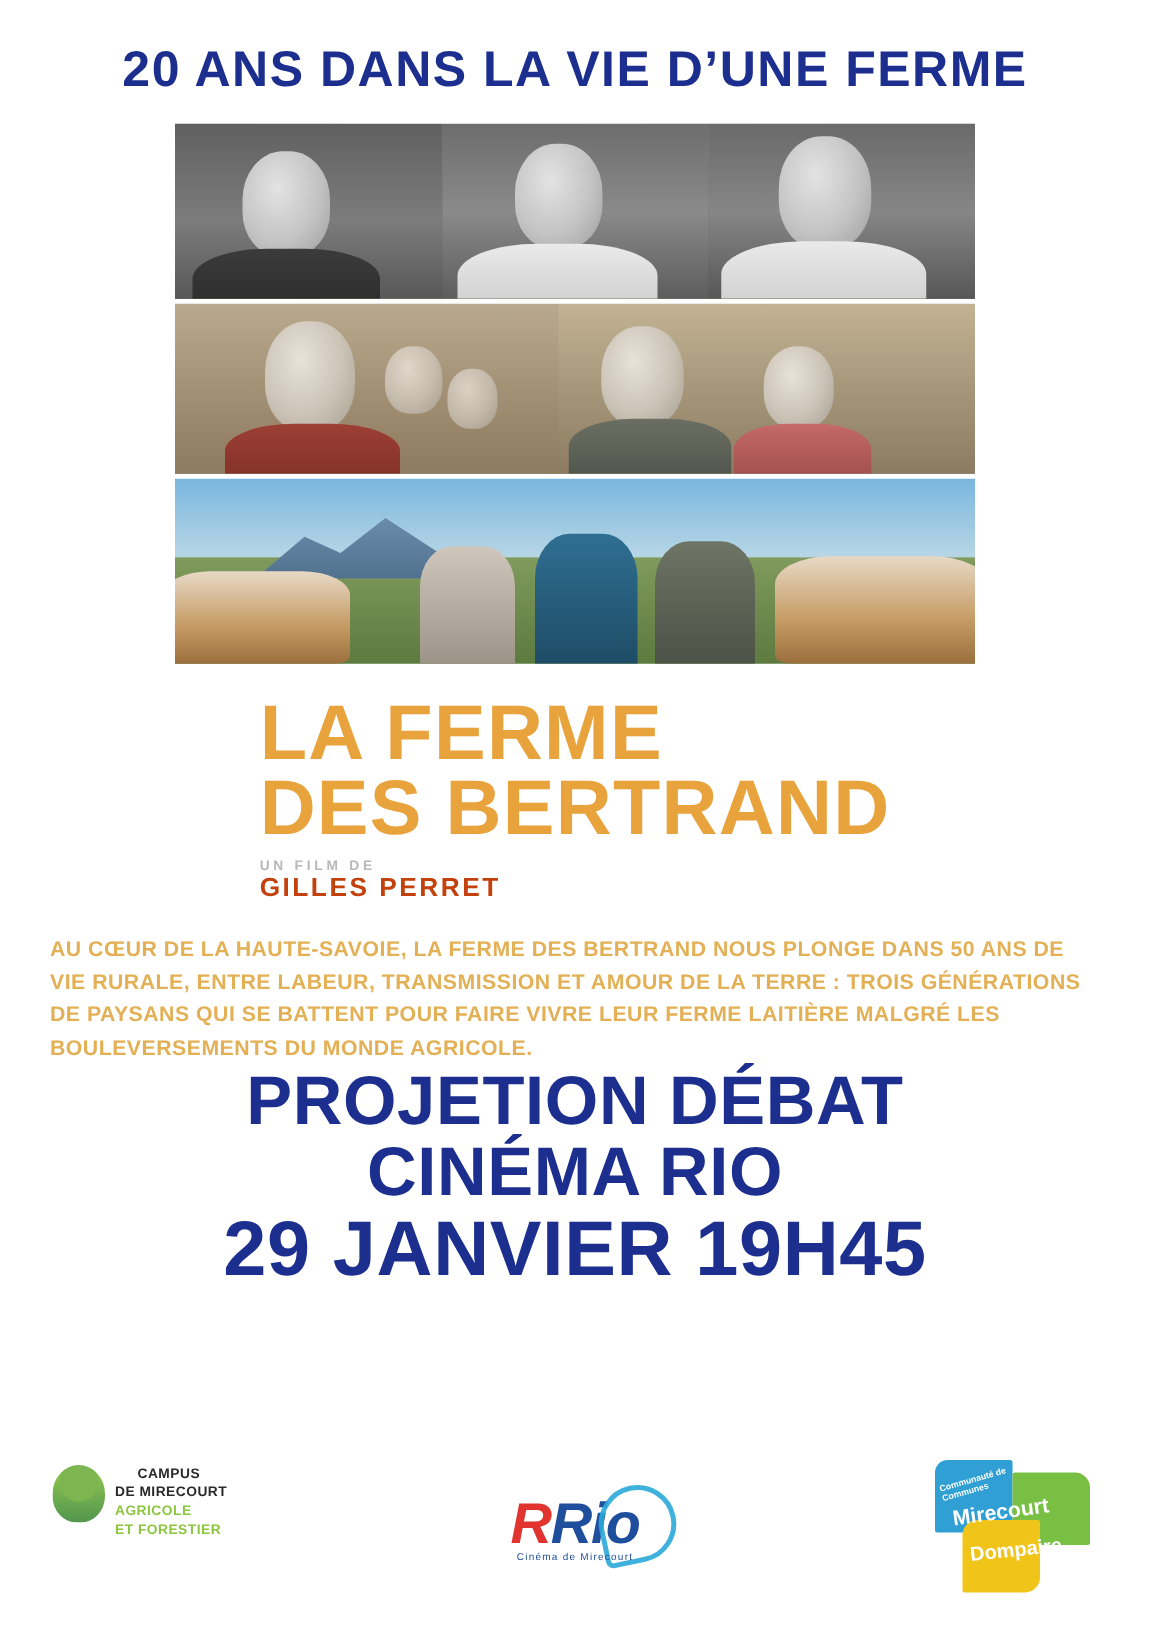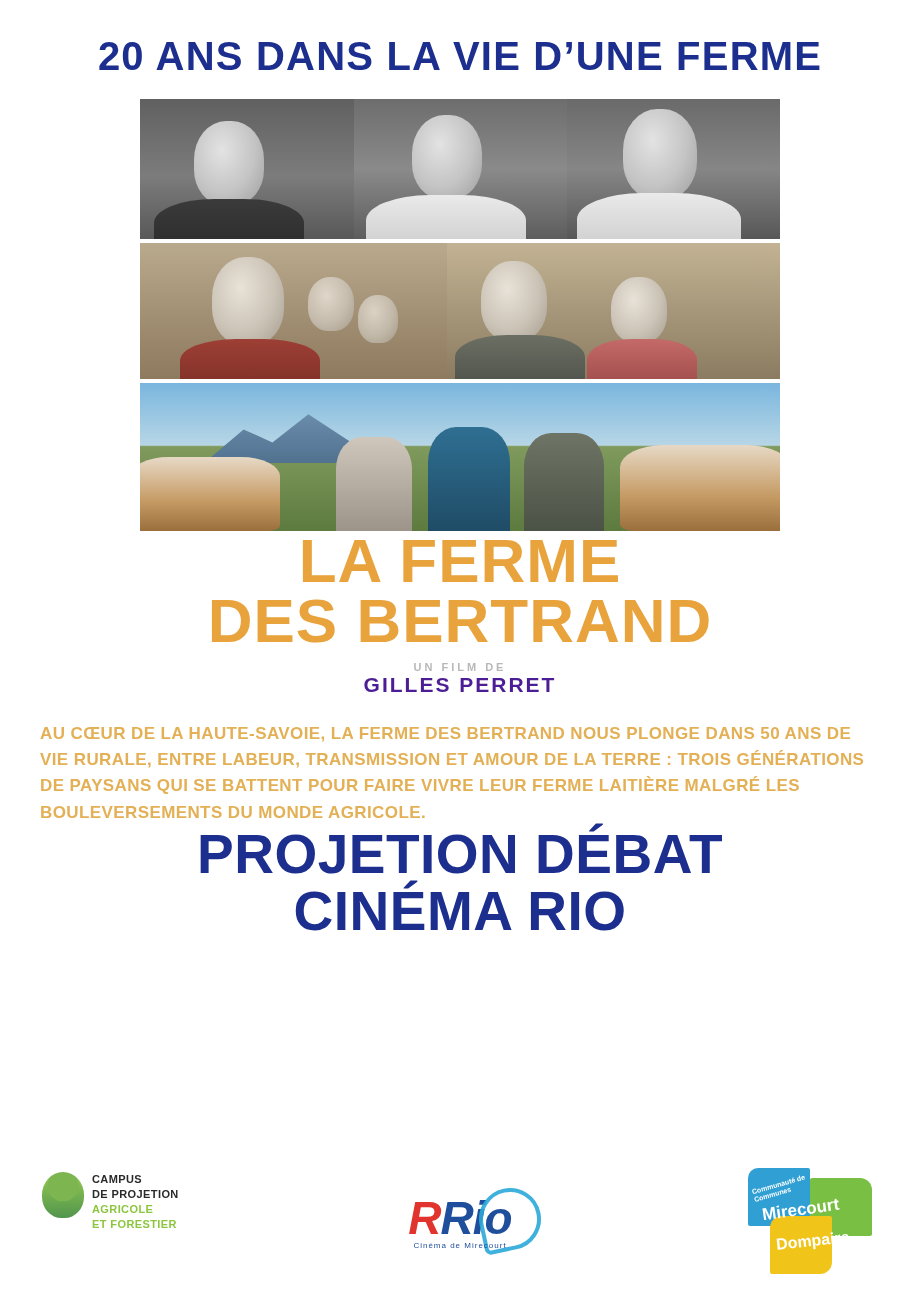--- a/index.html
+++ b/index.html
@@ -112,21 +112,22 @@
     border-radius: 26% 26% 8% 8%;
   }
   .person3 {
     position: absolute;
     bottom: 0;
     border-radius: 34% 34% 0 0;
   }
 
   
   .title-block {
-    text-align: center;
+    margin-top: 26px;
+    text-align: left;
     color: #e8a33d;
     line-height: 0.96;
   }
   .title-l1 {
     font-size: 62px;
     font-weight: bold;
     letter-spacing: 1px;
   }
   .title-l2 {
     font-size: 62px;
@@ -137,21 +138,21 @@
     margin-top: 12px;
     font-size: 11px;
     letter-spacing: 3px;
     color: #b8b8b8;
     font-weight: bold;
   }
   .credit-name {
     margin-top: 2px;
     font-size: 21px;
     letter-spacing: 2px;
-    color: #4c1d95;
+    color: #c2410c;
     font-weight: bold;
   }
 
   
   .synopsis {
     margin-top: 26px;
     width: 840px;
     text-align: left;
     color: #e3b055;
     font-size: 17px;
@@ -207,21 +208,21 @@
       linear-gradient(180deg,#8cc63f 0%,#3f8a3a 100%);
     border-radius: 50% 50% 46% 46%;
     opacity: 0.9;
   }
   .campus-text {
     font-size: 11px;
     font-weight: bold;
     line-height: 1.35;
     letter-spacing: 0.4px;
   }
-  .campus-t1 { color: #2a2a2a; }
+  .campus-t1 { color: #2a2a2a; margin-left: 18px; }
   .campus-t2 { color: #2a2a2a; }
   .campus-t3 { color: #8cc63f; }
   .campus-t4 { color: #8cc63f; }
 
   .logo-rio {
     position: absolute;
     left: 50%;
     transform: translateX(-50%);
     top: 14px;
     width: 170px;
@@ -361,30 +362,31 @@
     <div class="title-l2">DES BERTRAND</div>
     <div class="credit-small">UN FILM DE</div>
     <div class="credit-name">GILLES PERRET</div>
   </div>
 
   <div class="synopsis">AU CŒUR DE LA HAUTE-SAVOIE, LA FERME DES BERTRAND NOUS PLONGE DANS 50 ANS DE VIE RURALE, ENTRE LABEUR, TRANSMISSION ET AMOUR DE LA TERRE : TROIS GÉNÉRATIONS DE PAYSANS QUI SE BATTENT POUR FAIRE VIVRE LEUR FERME LAITIÈRE MALGRÉ LES BOULEVERSEMENTS DU MONDE AGRICOLE.</div>
 
   <div class="event">
     <div class="event-l1">PROJETION DÉBAT</div>
     <div class="event-l2">CINÉMA RIO</div>
+    <div class="event-l3">29 JANVIER 19H45</div>
   </div>
 
 
   <div class="logos">
 
     <div class="logo-campus">
       <div class="campus-mark"></div>
       <div class="campus-text">
         <div class="campus-t1">CAMPUS</div>
-        <div class="campus-t2">DE PROJETION</div>
+        <div class="campus-t2">DE MIRECOURT</div>
         <div class="campus-t3">AGRICOLE</div>
         <div class="campus-t4">ET FORESTIER</div>
       </div>
     </div>
 
     <div class="logo-rio">
       <div class="rio-word">
         <span class="rio-r">R</span><span>Rio</span>
       </div>
       <div class="rio-swirl"></div>

